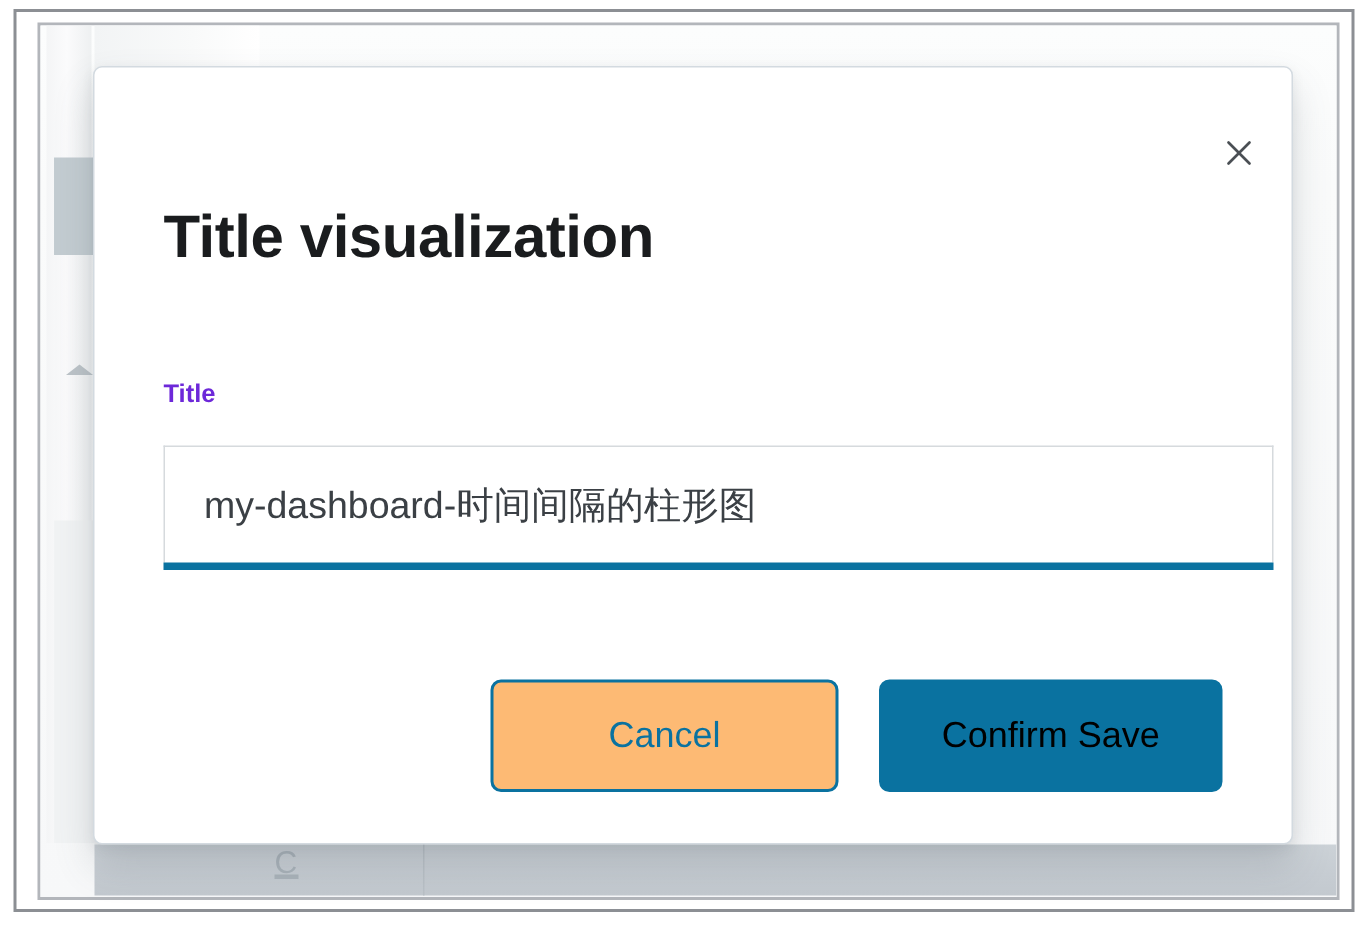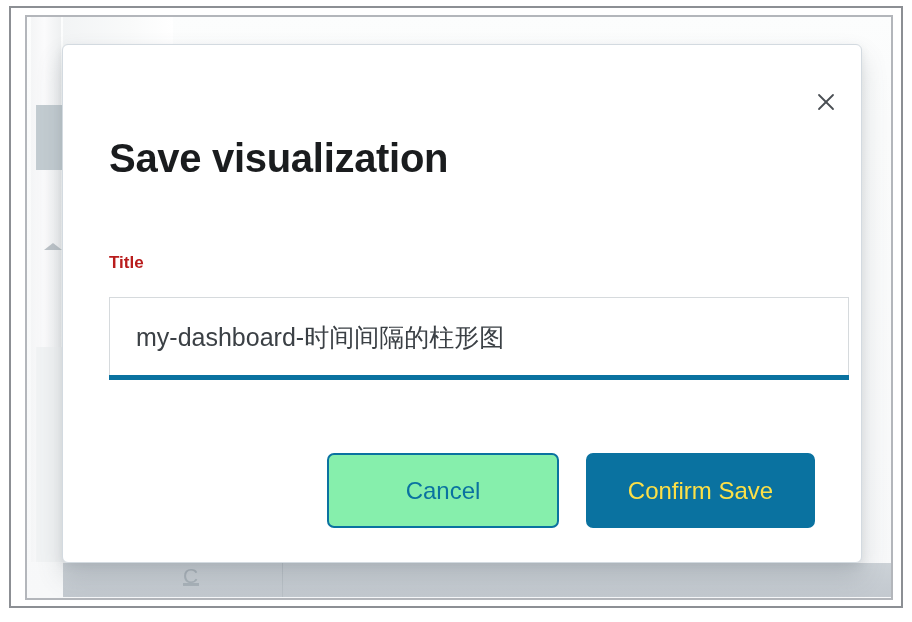--- a/index.html
+++ b/index.html
@@ -180,21 +180,21 @@
     font-family: "Liberation Sans", sans-serif;
   }
 
   .field-label {
     position: absolute;
     left: 46px;
     top: 207px;
     font-size: 17px;
     line-height: 22px;
     font-weight: 600;
-    color: #b91c1c;
+    color: #6d28d9;
     font-family: "Liberation Sans", sans-serif;
   }
 
   .field-wrap {
     position: absolute;
     left: 46px;
     top: 252px;
     width: 740px;
     height: 78px;
   }
@@ -243,29 +243,29 @@
     cursor: pointer;
     box-sizing: border-box;
     display: inline-flex;
     align-items: center;
     justify-content: center;
     padding: 0 16px;
   }
   .btn-cancel {
     width: 232px;
     height: 75px;
-    background: #86efac;
+    background: #fdba74;
     color: #0a72a0;
     border: 2px solid #0a72a0;
   }
   .btn-confirm {
     width: 229px;
     height: 75px;
     background: #0a72a0;
-    color: #fde047;
+    color: #000000;
     border: 2px solid #0a72a0;
   }
 </style>
 </head>
 <body>
 
 <div class="screen">
 
   <div class="frame-outer"></div>
   <div class="frame-inner"></div>
@@ -290,21 +290,21 @@
 
   <div class="modal">
 
     <button class="modal-close" aria-label="Close">
       <svg width="20" height="20" viewBox="0 0 20 20">
         <line x1="3" y1="3" x2="17" y2="17" stroke="#4a4f54" stroke-width="1.8" stroke-linecap="round"></line>
         <line x1="17" y1="3" x2="3" y2="17" stroke="#4a4f54" stroke-width="1.8" stroke-linecap="round"></line>
       </svg>
     </button>
 
-    <h1 class="modal-title">Save visualization</h1>
+    <h1 class="modal-title">Title visualization</h1>
 
     <div class="field-label">Title</div>
 
     <div class="field-wrap">
       <input class="title-input" type="text" autofocus="" value="my-dashboard-时间间隔的柱形图" style="">
       <div class="field-underline"></div>
     </div>
 
     <div class="modal-actions">
       <button class="btn btn-cancel">Cancel</button>

